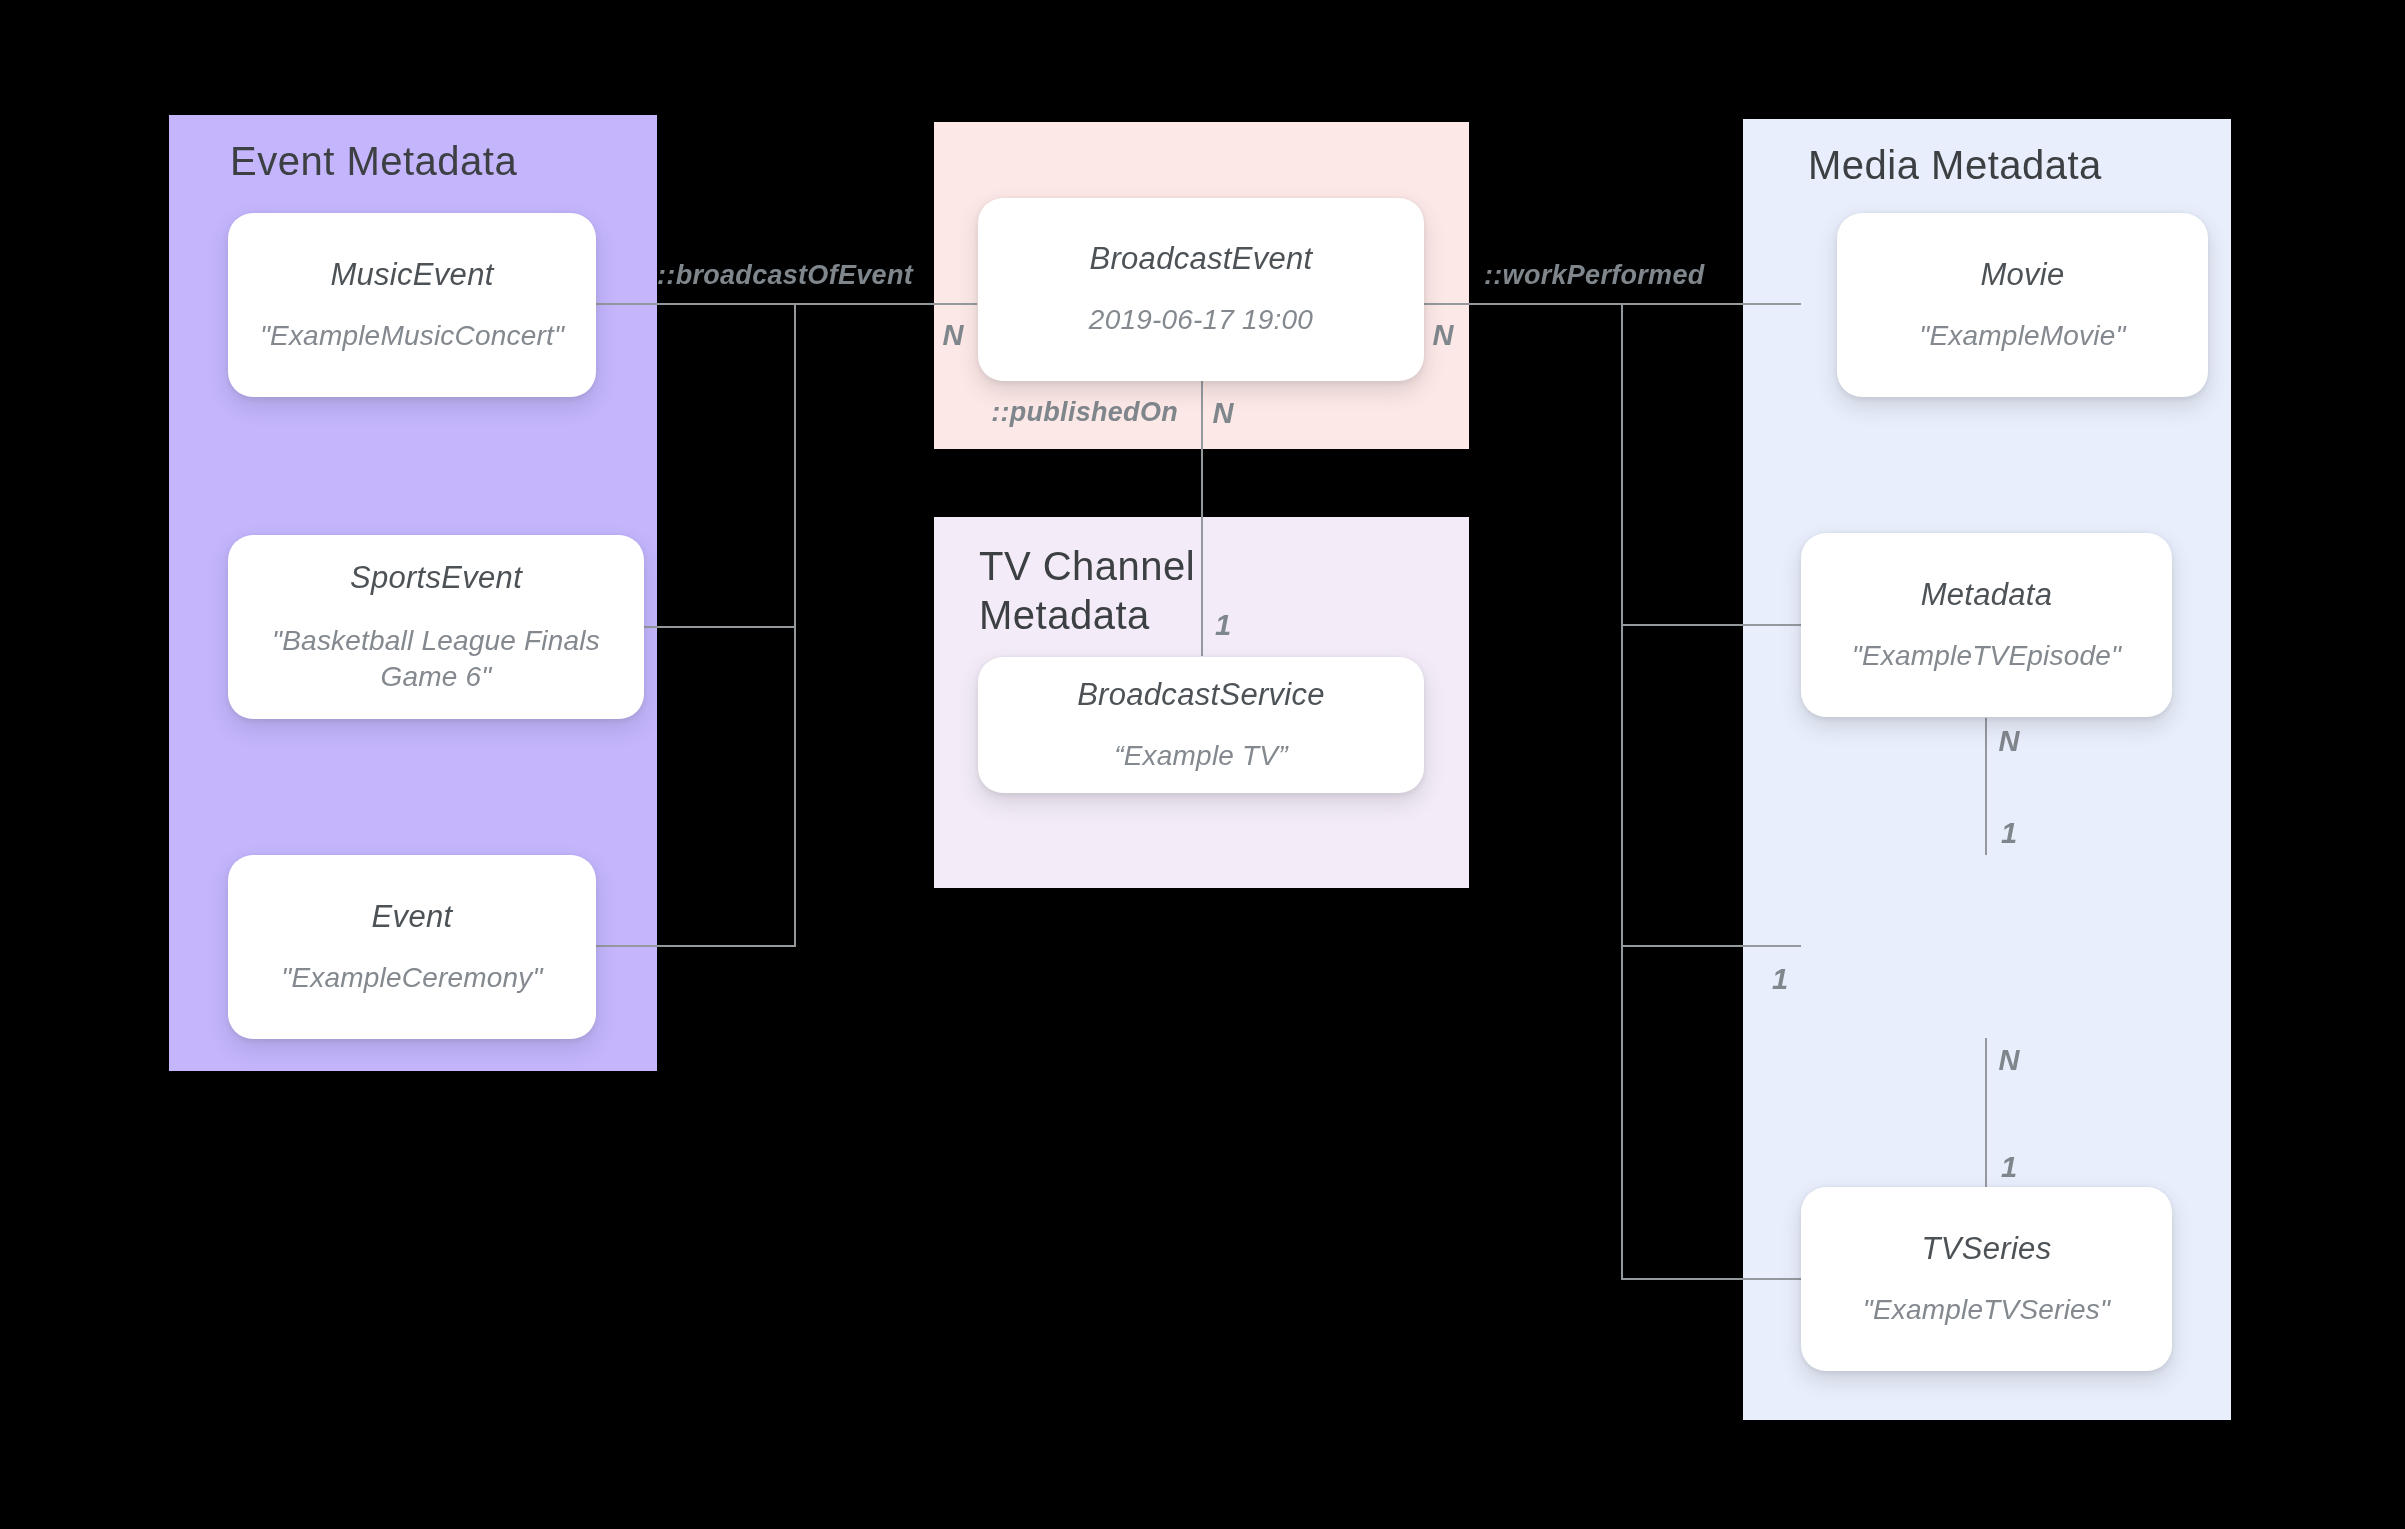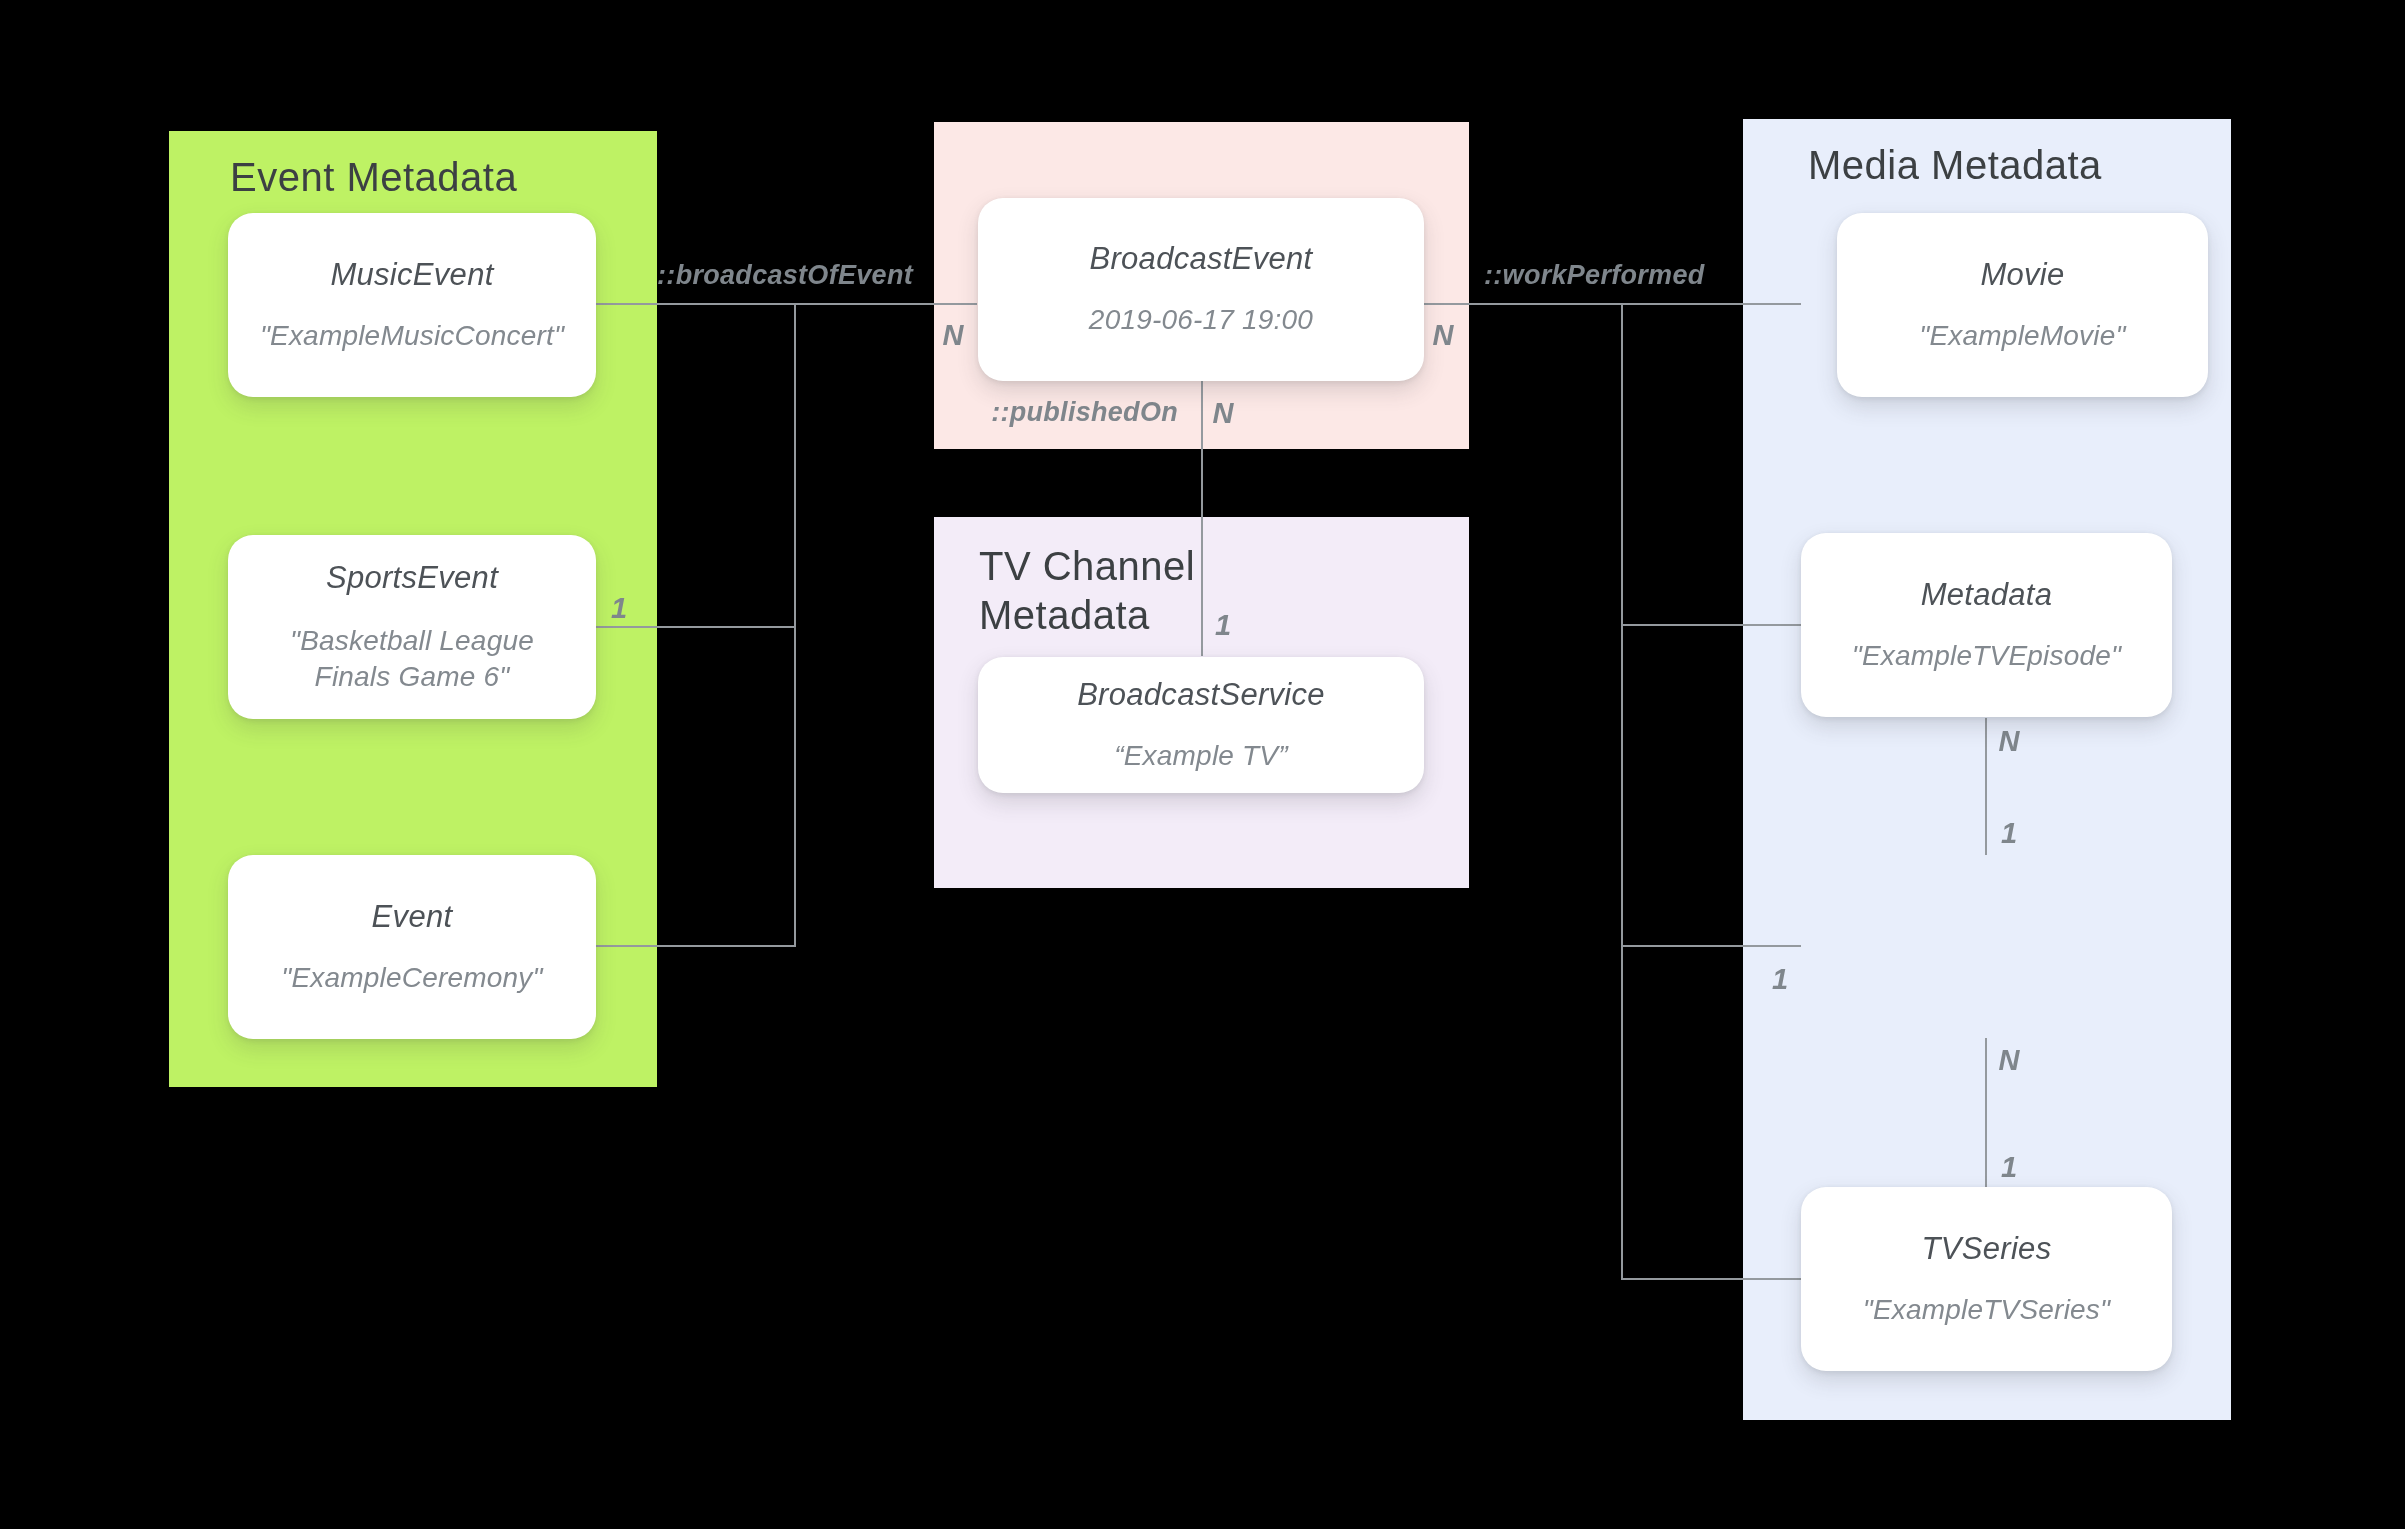--- a/index.html
+++ b/index.html
@@ -73,21 +73,21 @@
     font-style: italic;
     font-weight: 600;
     color: #7F868C;
   }
 </style>
 </head>
 <body>
 
 <div class="stage">
 
-  <div class="panel" style="left:169px; top:131px; width:488px; height:956px; background:#bef264;">
+  <div class="panel" style="left:169px; top:115px; width:488px; height:956px; background:#c4b5fd;">
     <div class="panel-title" style="left:61px; top:22px;">Event Metadata</div>
   </div>
 
   <div class="panel" style="left:934px; top:122px; width:535px; height:327px; background:#FCE8E6;"></div>
 
   <div class="panel" style="left:934px; top:517px; width:535px; height:371px; background:#F3ECF8;">
     <div class="panel-title" style="left:45px; top:25px; width:229px;">TV Channel Metadata</div>
   </div>
 
   <div class="panel" style="left:1743px; top:119px; width:488px; height:1301px; background:#E8EEFB;">
@@ -123,21 +123,21 @@
   <div class="card-mark" style="left:1988px; top:725px;">N</div>
   <div class="card-mark" style="left:1988px; top:817px;">1</div>
   <div class="card-mark" style="left:1988px; top:1044px;">N</div>
   <div class="card-mark" style="left:1988px; top:1151px;">1</div>
 
   <div class="node" style="left:228px; top:213px; width:368px; height:184px;">
     <div class="node-label">MusicEvent</div>
     <div class="node-value">"ExampleMusicConcert"</div>
   </div>
 
-  <div class="node" style="left:228px; top:535px; width:368px; height:184px; gap:27px;">
+  <div class="node" style="left:228px; top:535px; width:416px; height:184px; gap:27px;">
     <div class="node-label">SportsEvent</div>
     <div class="node-value">"Basketball League Finals Game 6"</div>
   </div>
 
   <div class="node" style="left:228px; top:855px; width:368px; height:184px;">
     <div class="node-label">Event</div>
     <div class="node-value">"ExampleCeremony"</div>
   </div>
 
   <div class="node" style="left:978px; top:198px; width:446px; height:183px;">

